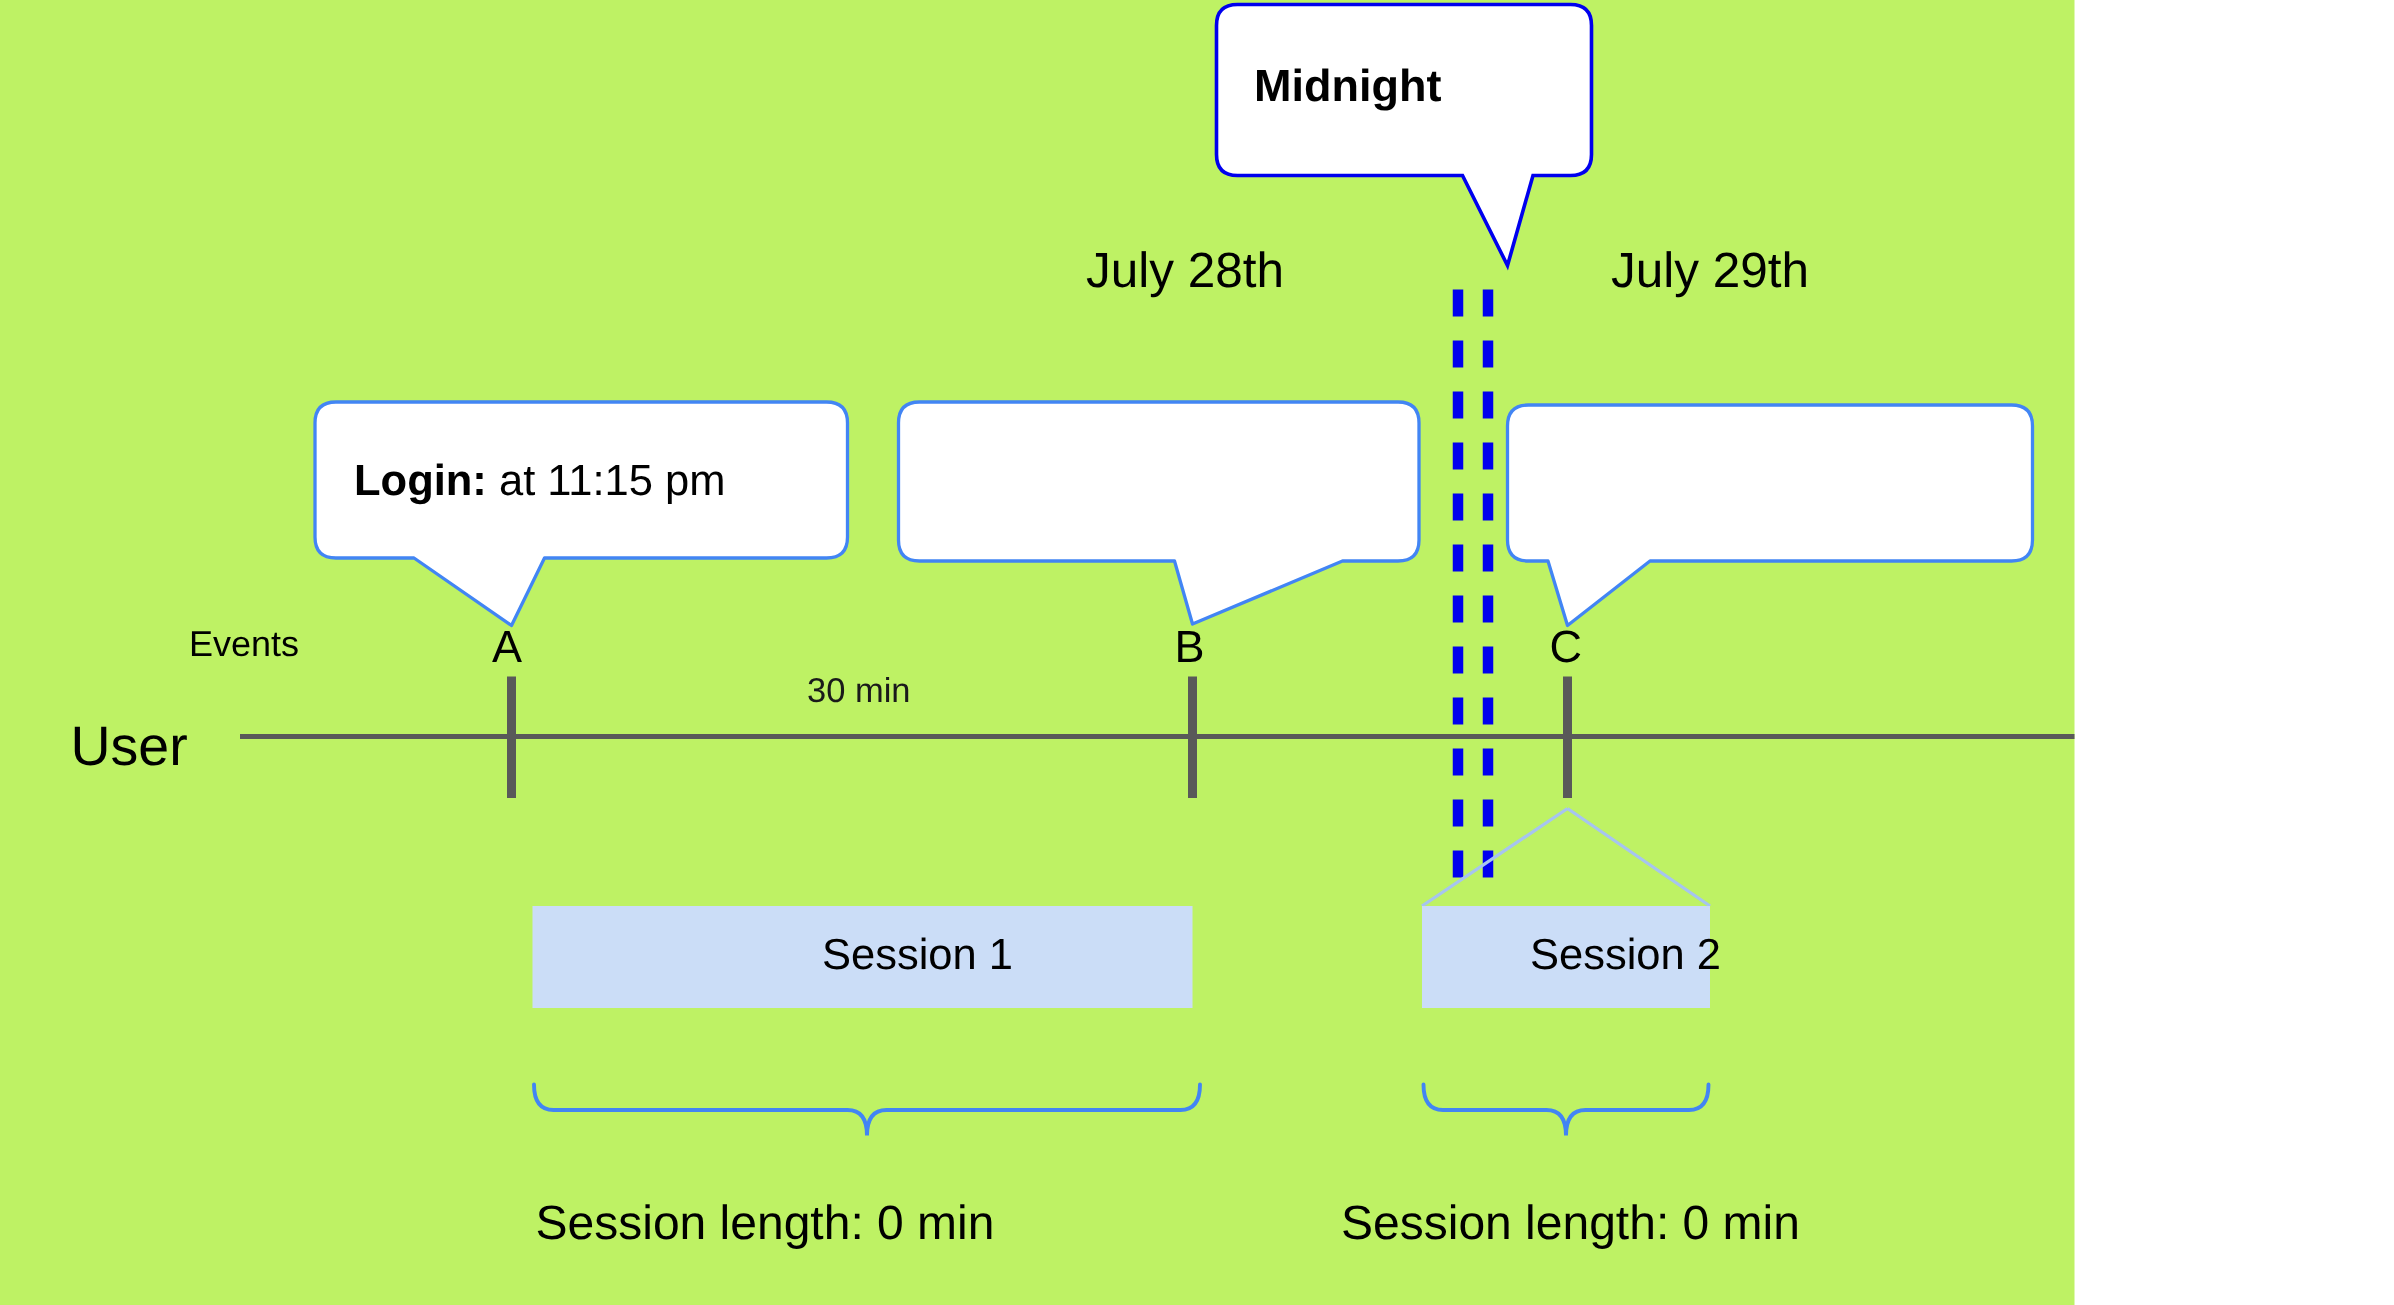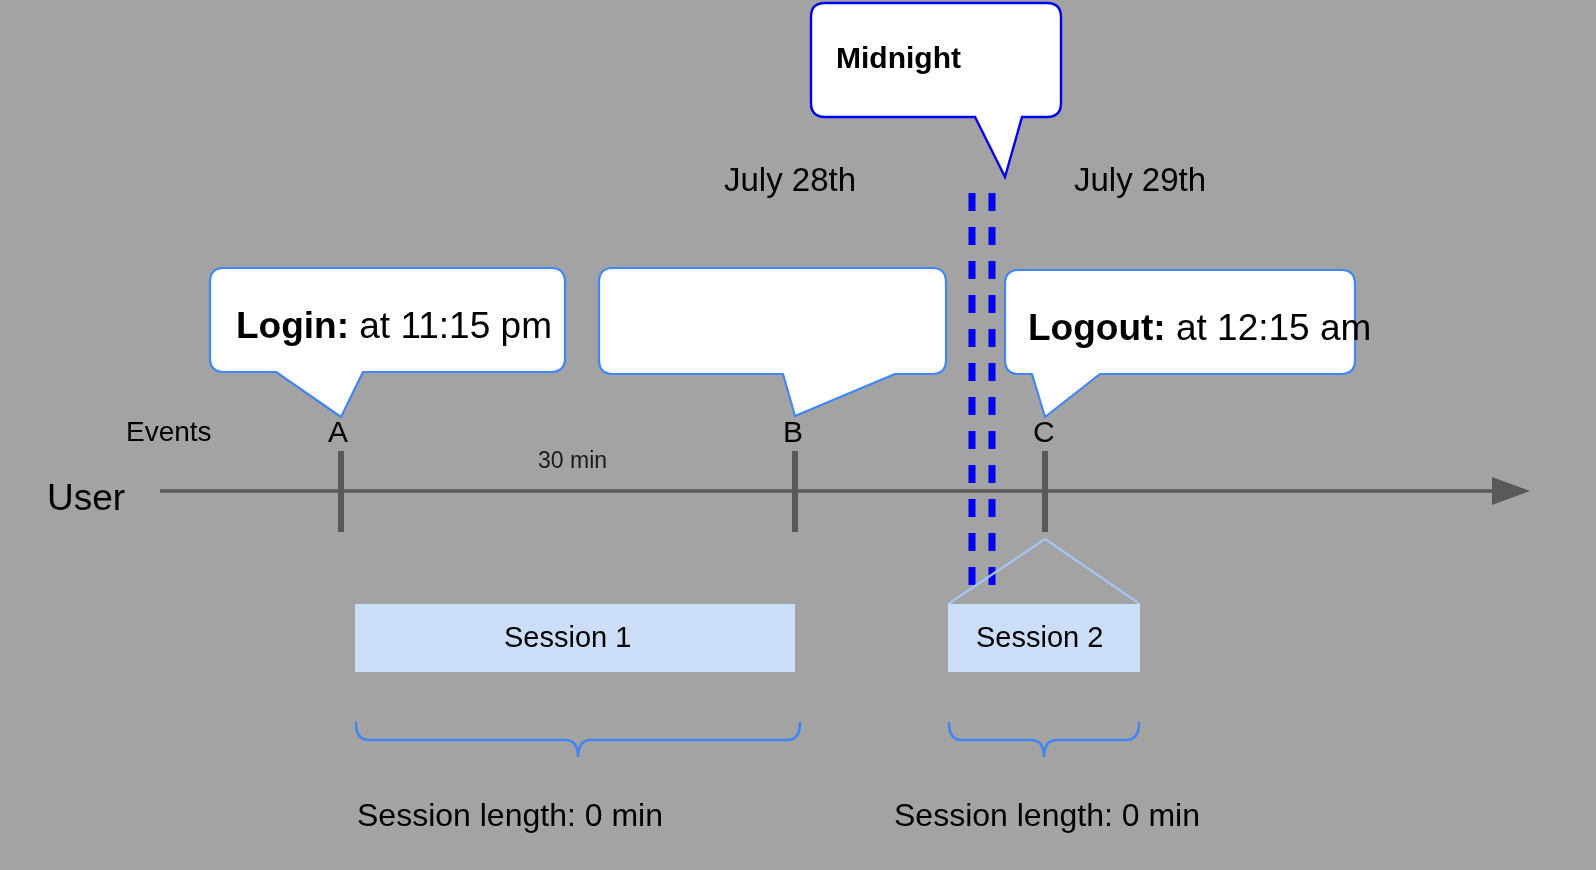--- a/index.html
+++ b/index.html
@@ -7,71 +7,72 @@
     margin: 0;
     padding: 0;
     background: #ffffff;
   }
   body {
     font-family: "Liberation Sans", sans-serif;
     color: #000000;
   }
   #stage {
     position: relative;
-    width: 1596px;
+    width: 1383px;
     height: 870px;
-    background: #a3a3a3;
+    background: #bef264;
     overflow: hidden;
   }
   #vector-layer {
     position: absolute;
     left: 0;
     top: 0;
     width: 1596px;
     height: 870px;
   }
   .lbl {
     position: absolute;
     white-space: nowrap;
     line-height: 1;
     color: #000000;
   }
   .callout-text {
     position: absolute;
     white-space: nowrap;
-    font-size: 37px;
+    font-size: 29px;
     line-height: 1;
     color: #000000;
   }
   .callout-text .b {
     font-weight: bold;
   }
   .date-label {
     font-size: 33px;
     margin-left: 44px;
   }
   .midnight-text {
     font-size: 30px;
     font-weight: bold;
   }
   .axis-name {
     font-size: 37px;
   }
   .events-name {
-    font-size: 28px;
+    font-size: 24px;
   }
   .event-letter {
     font-size: 30px;
   }
   .duration-label {
     font-size: 23px;
     color: #1a1a1a;
   }
   .session-text {
     font-size: 29px;
+    margin-left: 44px;
   }
   .session-len-text {
     font-size: 32px;
   }
 </style>
 </head>
 <body>
 
 <div id="stage">
 
@@ -165,23 +166,20 @@
   <div class="lbl midnight-text" style="left:836px; top:43px;">Midnight</div>
 
   <div class="lbl date-label" style="left:680px; top:163px;">July 28th</div>
   <div class="lbl date-label" style="left:1030px; top:163px;">July 29th</div>
 
   <div class="callout-text" style="left:236px; top:307px;">
     <span class="b">Login:</span><span> at 11:15 pm</span>
   </div>
 
 
-  <div class="callout-text" style="left:1028px; top:309px;">
-    <span class="b">Logout:</span><span> at 12:15 am</span>
-  </div>
 
   <div class="lbl events-name" style="left:126px; top:418px;">Events</div>
   <div class="lbl axis-name" style="left:47px; top:479px;">User</div>
 
   <div class="lbl event-letter" style="left:328px; top:417px;">A</div>
   <div class="lbl event-letter" style="left:783px; top:417px;">B</div>
   <div class="lbl event-letter" style="left:1033px; top:417px;">C</div>
 
   <div class="lbl duration-label" style="left:538px; top:449px;text-align:center;">30 min</div>
 

